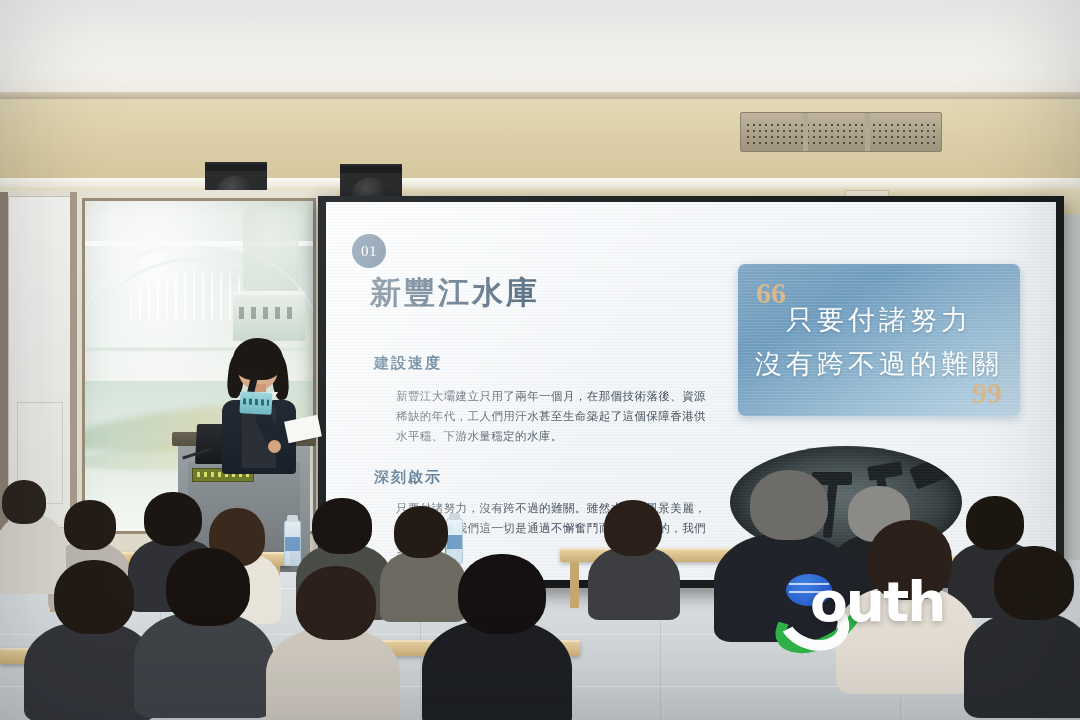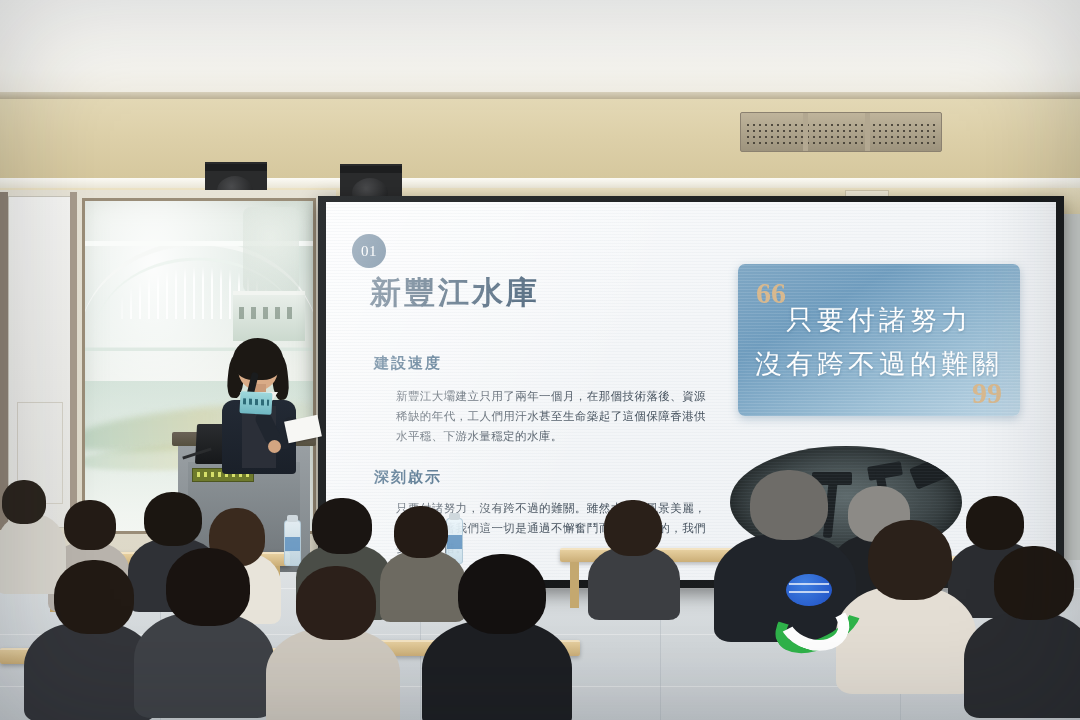--- a/index.html
+++ b/index.html
@@ -436,16 +436,17 @@
     <div class="h" style="left:8px;top:0;width:80px;height:74px;background:#1f1812"></div>
   </div>
 
   <div class="logo">
     <div class="swoosh"></div>
     <div class="globe">
         <i></i>
         <i class="b"></i>
       </div>
     <div class="sbot"></div>
+    <div class="word">outh</div>
   </div>
 
   <div class="vignette"></div>
 </div>
 
 </body></html>

